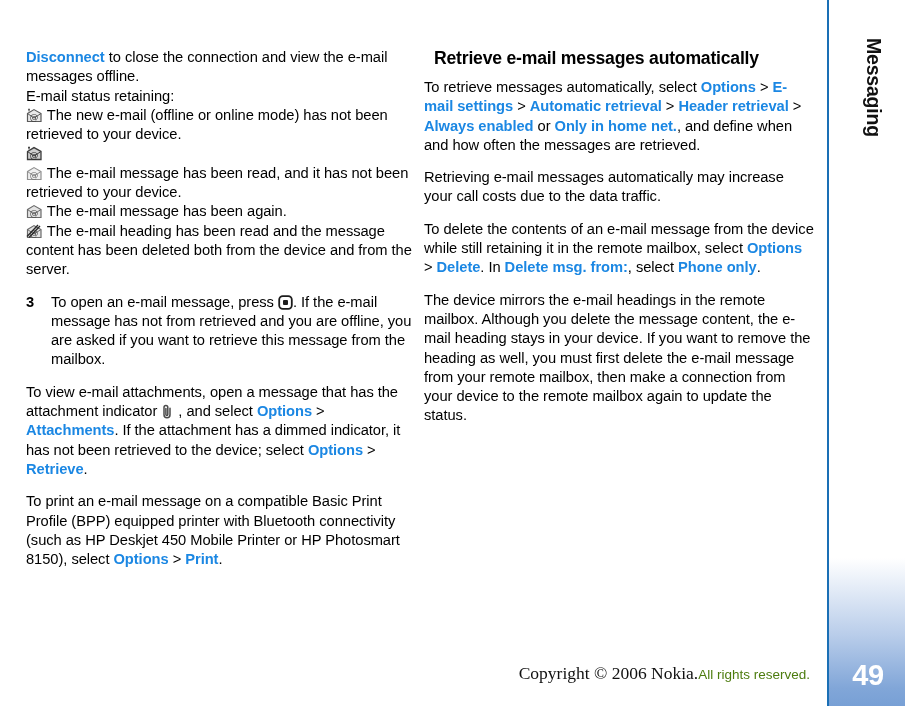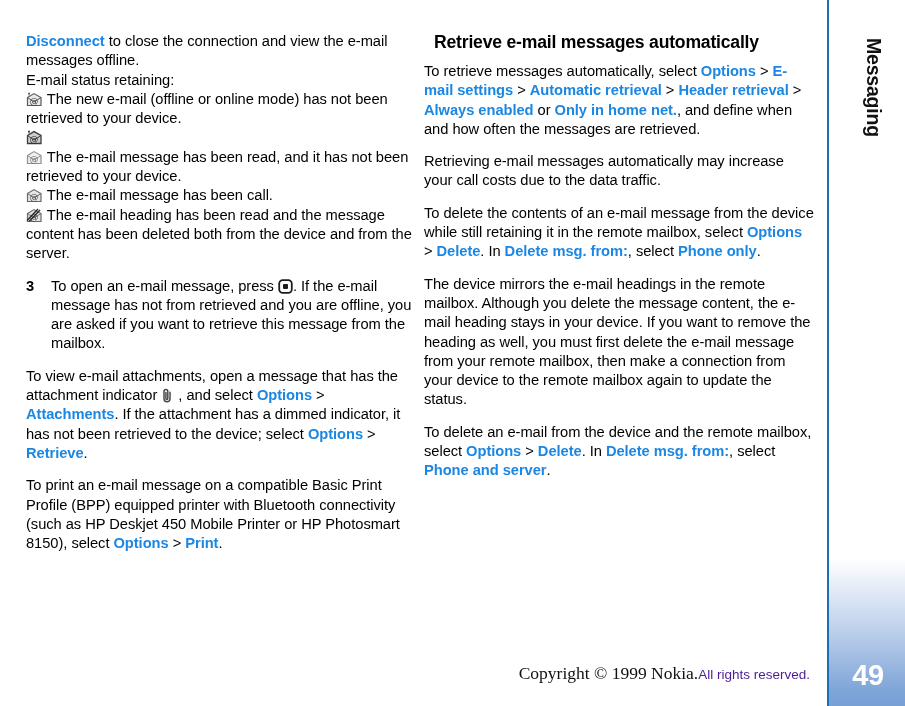--- a/index.html
+++ b/index.html
@@ -19,21 +19,21 @@
   
   .page {
     position: absolute;
     inset: 0;
     background: #ffffff;
   }
 
   
   .col {
     position: absolute;
-    top: 32px;
+    top: 48px;
     width: 390px;
     font-size: 14.7px;
     line-height: 19.3px;
     letter-spacing: -0.05px;
   }
   .col-left  { left: 26px;  }
   .col-right { left: 424px; }
 
   p {
     margin: 0 0 13px 0;
@@ -140,21 +140,21 @@
     white-space: nowrap;
   }
   .footer .cr {
     font-family: "Liberation Serif", serif;
     font-size: 17.5px;
     color: #111;
   }
   .footer .rights {
     font-family: "Liberation Sans", sans-serif;
     font-size: 13.5px;
-    color: #4c1d95;
+    color: #4d7c0f;
   }
 </style>
 </head>
 <body>
 
 <div class="page">
 
   <div class="col col-left">
 
     <p class="tight"><span class="mi">Disconnect</span><span> to close the connection and view the e-mail messages offline.</span></p>
@@ -178,21 +178,21 @@
     <p class="tight status-line"><span class="ico"><svg width="17" height="15" viewBox="0 0 17 15">
             <path d="M1.5 5.5 L8 1.6 L15 5.5 L15 13.5 L1.5 13.5 Z" fill="#f0f0f0" stroke="#909090" stroke-width="1.2"></path>
             <path d="M1.5 5.5 L8 10 L15 5.5" fill="none" stroke="#909090" stroke-width="1"></path>
             <text x="8" y="12.2" font-family="DejaVu Sans, sans-serif" font-size="8.5" text-anchor="middle" fill="#6e6e6e">@</text>
           </svg></span> <span>The e-mail message has been read, and it has not been retrieved to your device.</span></p>
 
     <p class="tight status-line"><span class="ico"><svg width="17" height="15" viewBox="0 0 17 15">
             <path d="M1.5 5.5 L8 1.6 L15 5.5 L15 13.5 L1.5 13.5 Z" fill="#e4e4e4" stroke="#6b6b6b" stroke-width="1.2"></path>
             <path d="M1.5 5.5 L8 10 L15 5.5" fill="none" stroke="#6b6b6b" stroke-width="1"></path>
             <text x="8" y="12.2" font-family="DejaVu Sans, sans-serif" font-size="8.5" text-anchor="middle" fill="#4a4a4a">@</text>
-          </svg></span> <span>The e-mail message has been call.</span></p>
+          </svg></span> <span>The e-mail message has been again.</span></p>
 
     <p><span class="ico"><svg width="17" height="15" viewBox="0 0 17 15">
             <path d="M1.5 5.5 L8 1.6 L15 5.5 L15 13.5 L1.5 13.5 Z" fill="#e4e4e4" stroke="#6b6b6b" stroke-width="1.2"></path>
             <path d="M1.5 5.5 L8 10 L15 5.5" fill="none" stroke="#6b6b6b" stroke-width="1"></path>
             <text x="8" y="12.2" font-family="DejaVu Sans, sans-serif" font-size="8.5" text-anchor="middle" fill="#4a4a4a">@</text>
           </svg><svg width="17" height="15" viewBox="0 0 17 15" style="position:absolute;left:0;top:0">
             <path d="M1 12.5 L12 1" stroke="#2a2a2a" stroke-width="1.4"></path>
             <path d="M3 13.5 L14 2" stroke="#2a2a2a" stroke-width="1.4"></path>
           </svg></span> <span>The e-mail heading has been read and the message content has been deleted both from the device and from the server.</span></p>
 
@@ -217,27 +217,26 @@
 
     <p><span>To retrieve messages automatically, select </span><span class="mi">Options</span><span class="gt"> &gt; </span><span class="mi">E-mail settings</span><span class="gt"> &gt; </span><span class="mi">Automatic retrieval</span><span class="gt"> &gt; </span><span class="mi">Header retrieval</span><span class="gt"> &gt; </span><span class="mi">Always enabled</span><span> or </span><span class="mi">Only in home net.</span><span>, and define when and how often the messages are retrieved.</span></p>
 
     <p>Retrieving e-mail messages automatically may increase your call costs due to the data traffic.</p>
 
 
     <p><span>To delete the contents of an e-mail message from the device while still retaining it in the remote mailbox, select </span><span class="mi">Options</span><span class="gt"> &gt; </span><span class="mi">Delete</span><span>. In </span><span class="mi">Delete msg. from:</span><span>, select </span><span class="mi">Phone only</span><span>.</span></p>
 
     <p>The device mirrors the e-mail headings in the remote mailbox. Although you delete the message content, the e-mail heading stays in your device. If you want to remove the heading as well, you must first delete the e-mail message from your remote mailbox, then make a connection from your device to the remote mailbox again to update the status.</p>
 
-    <p><span>To delete an e-mail from the device and the remote mailbox, select </span><span class="mi">Options</span><span class="gt"> &gt; </span><span class="mi">Delete</span><span>. In </span><span class="mi">Delete msg. from:</span><span>, select </span><span class="mi">Phone and server</span><span>.</span></p>
 
 
   </div>
 
   <div class="footer">
-    <span class="cr">Copyright © 1999 Nokia.</span><span class="rights">All rights reserved.</span>
+    <span class="cr">Copyright © 2006 Nokia.</span><span class="rights">All rights reserved.</span>
   </div>
 
   <div class="sidebar">
     <div class="sidebar-title">Messaging</div>
     <div class="page-tab">
       <div class="page-num">49</div>
     </div>
   </div>
 
 </div>

